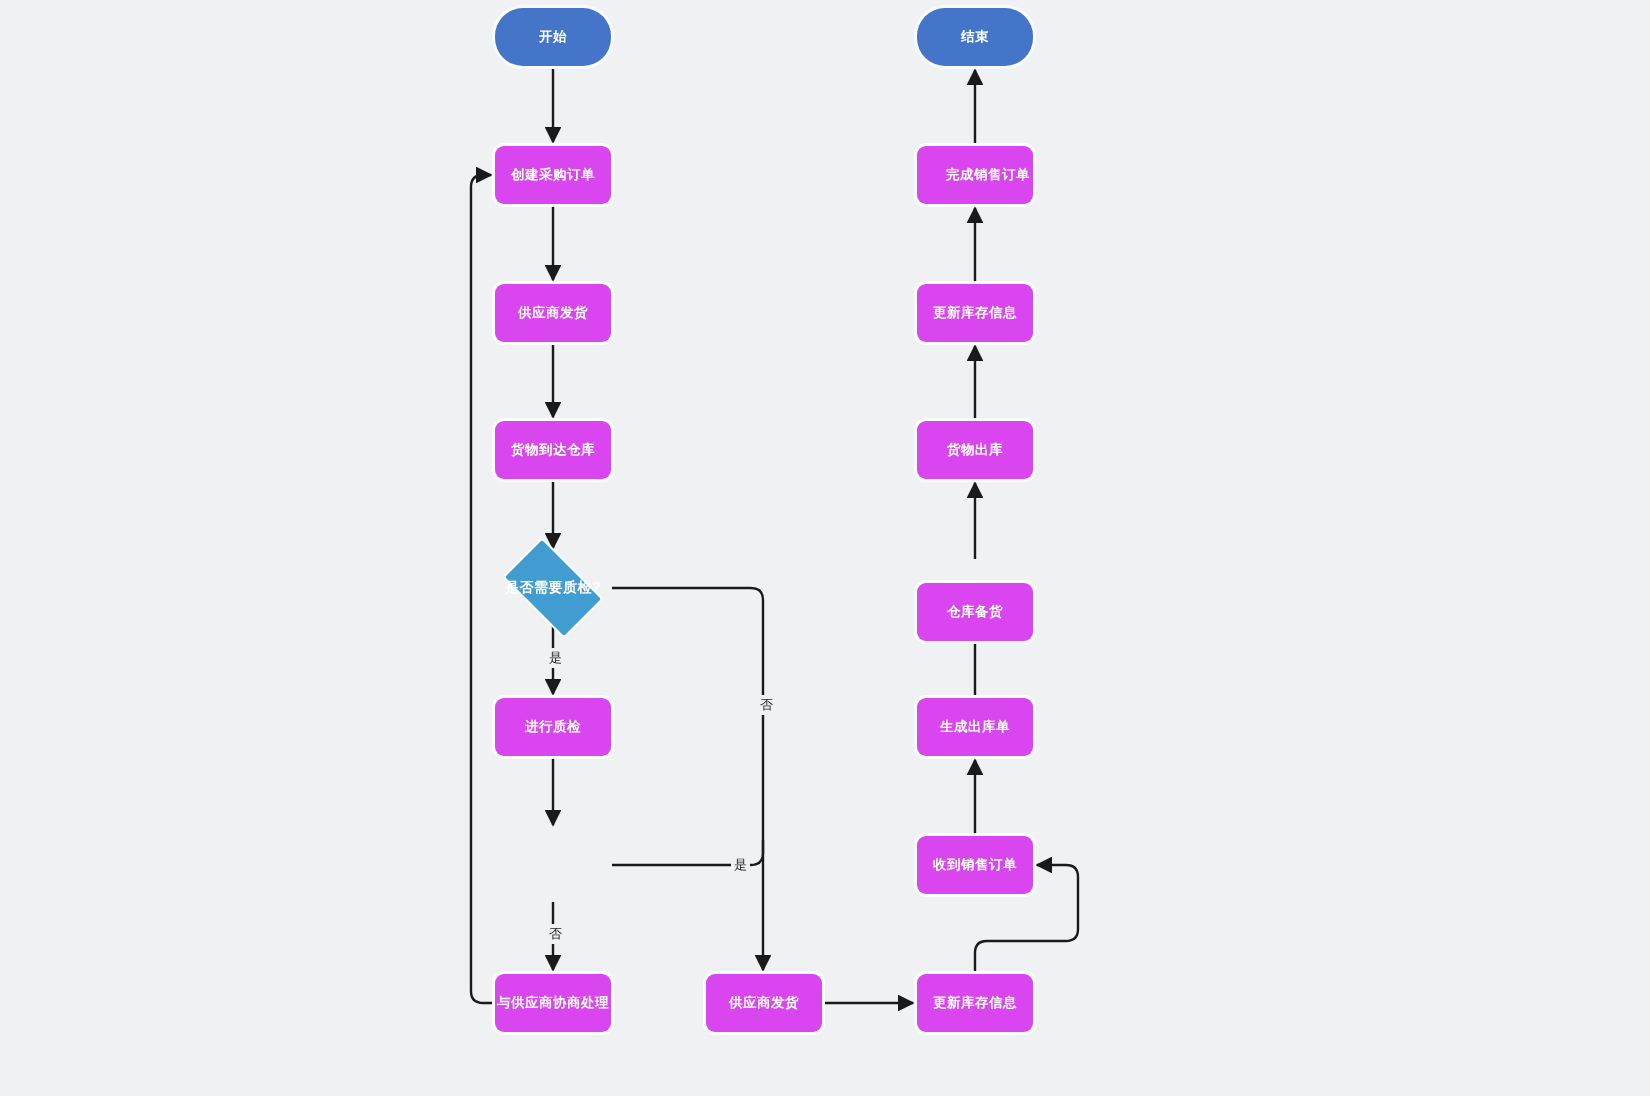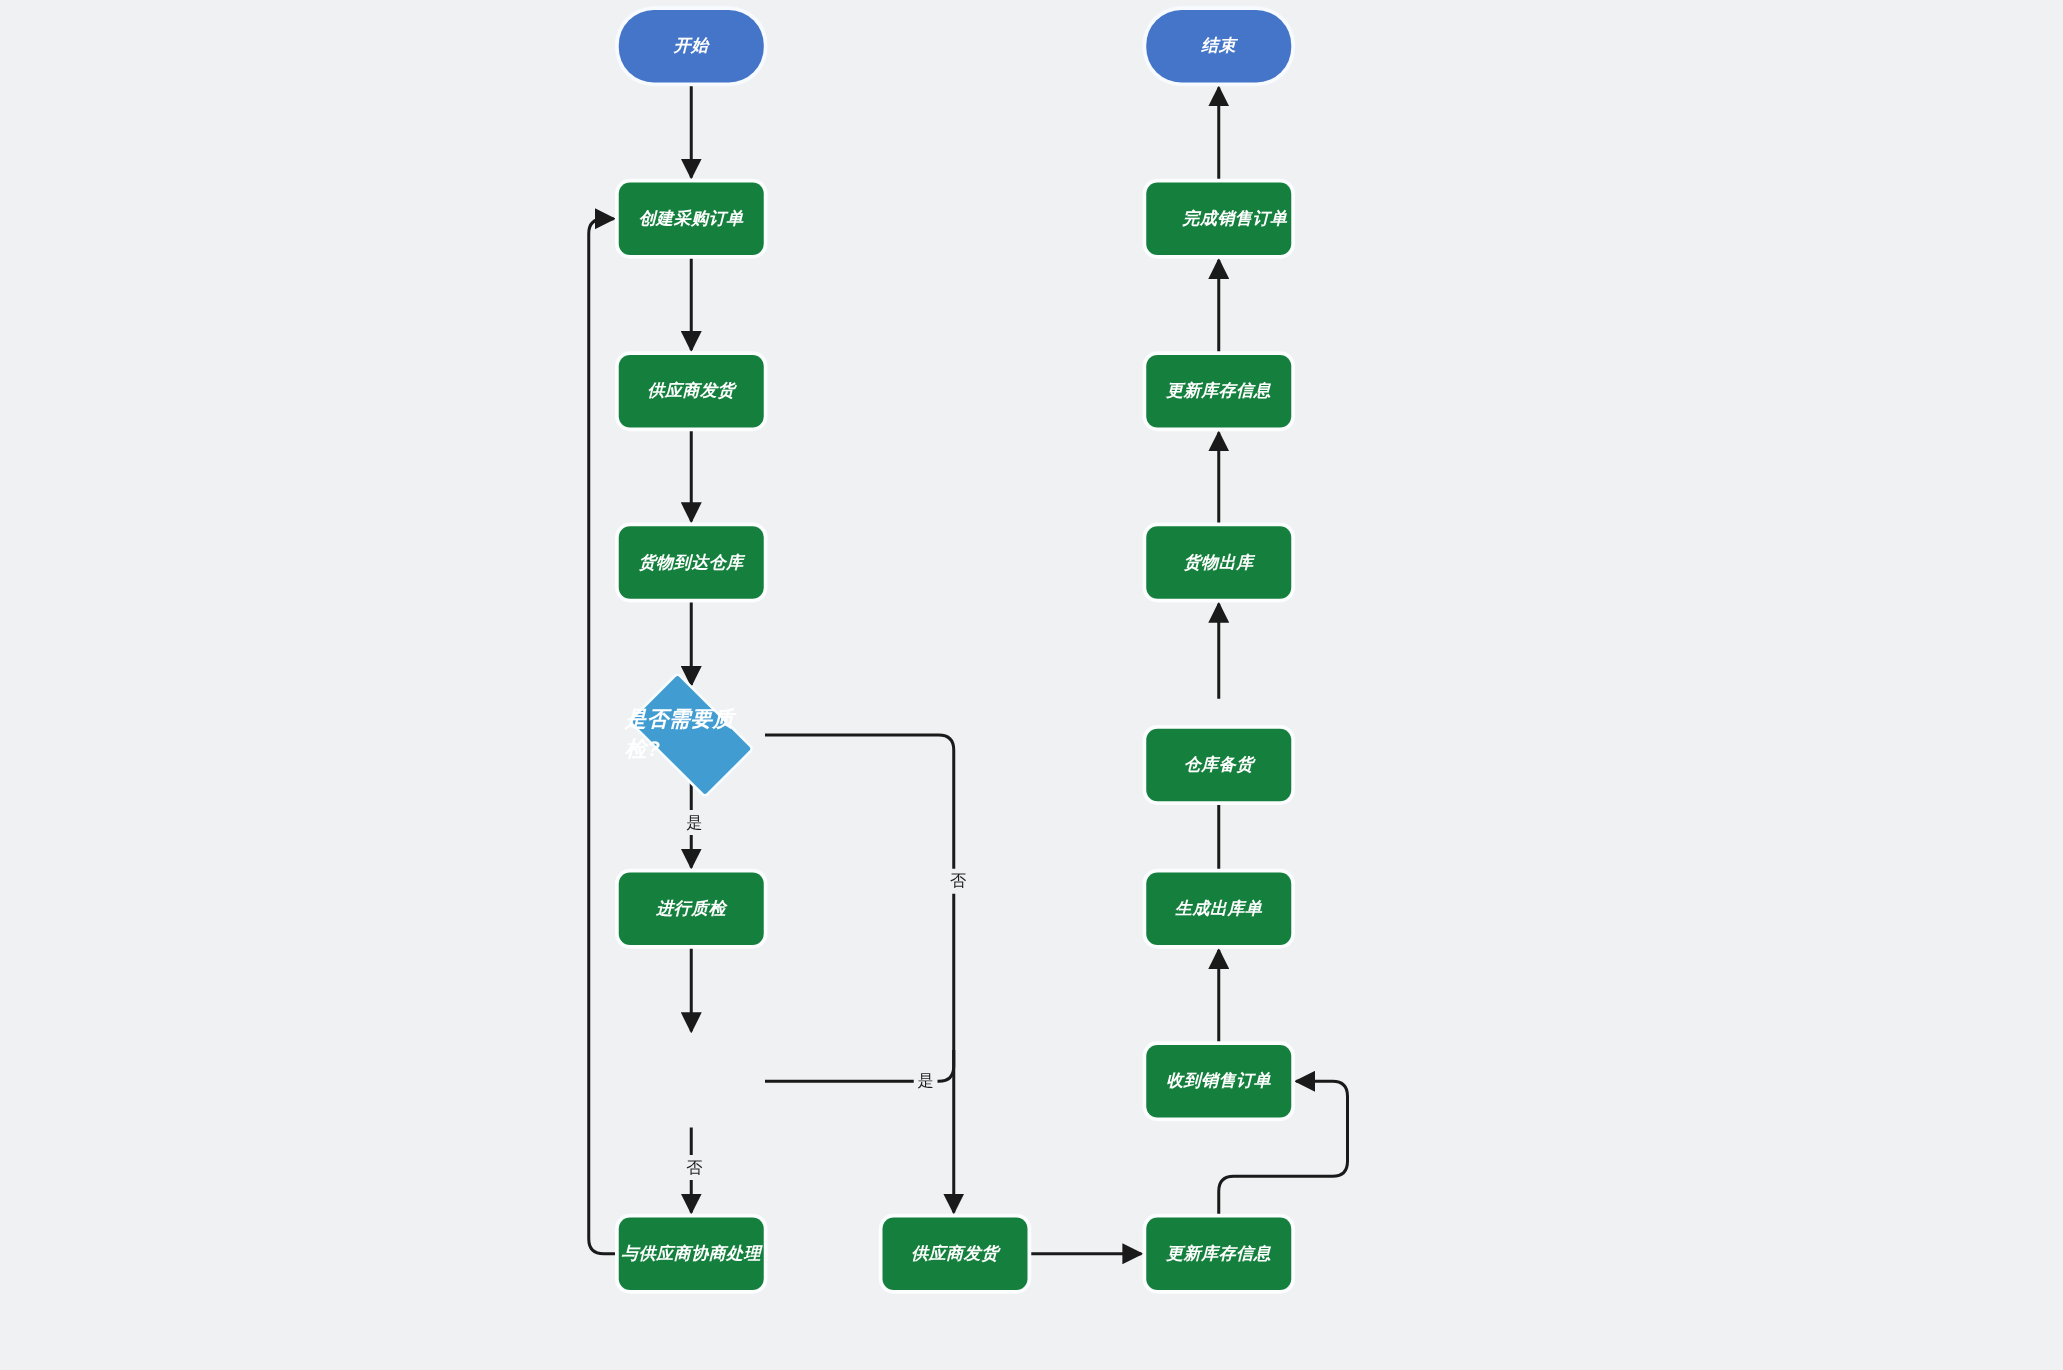--- a/index.html
+++ b/index.html
@@ -24,57 +24,56 @@
     width: 1650px;
     height: 1096px;
     pointer-events: none;
   }
   .node {
     position: absolute;
     box-sizing: border-box;
     display: flex;
     align-items: center;
     justify-content: center;
-    text-align: left;
+    text-align: right;
     color: #ffffff;
     font-size: 13.5px;
     font-weight: bold;
     letter-spacing: 0.5px;
     line-height: 1.35;
     z-index: 3;
-    font-style: italic;
   }
   .node.terminal {
     background: #4575c8;
     border-radius: 28px;
     box-shadow: 0 0 0 3px #f7fbff;
   }
   .node.process {
-    background: #15803d;
+    background: #d946ef;
     border-radius: 9px;
     box-shadow: 0 0 0 3px #fbfdff;
   }
   .node.decision {
     background: transparent;
     box-shadow: none;
   }
   .node.decision .diamond-shape {
     position: absolute;
     left: 0; top: 0;
     width: 100%;
     height: 100%;
     background: #419cd2;
     transform: rotate(45deg) scale(0.707);
     border-radius: 3px;
     box-shadow: 0 0 0 3px #f7fcff;
   }
   .node.decision .diamond-label {
     position: relative;
     z-index: 2;
-    font-size: 17px;
+    font-size: 14px;
     font-weight: bold;
     padding: 0 6px;
     line-height: 1.4;
   }
   .edge-label {
     position: absolute;
     font-size: 13px;
     color: #1f1f1f;
     font-weight: normal;
     background: #f0f1f3;

